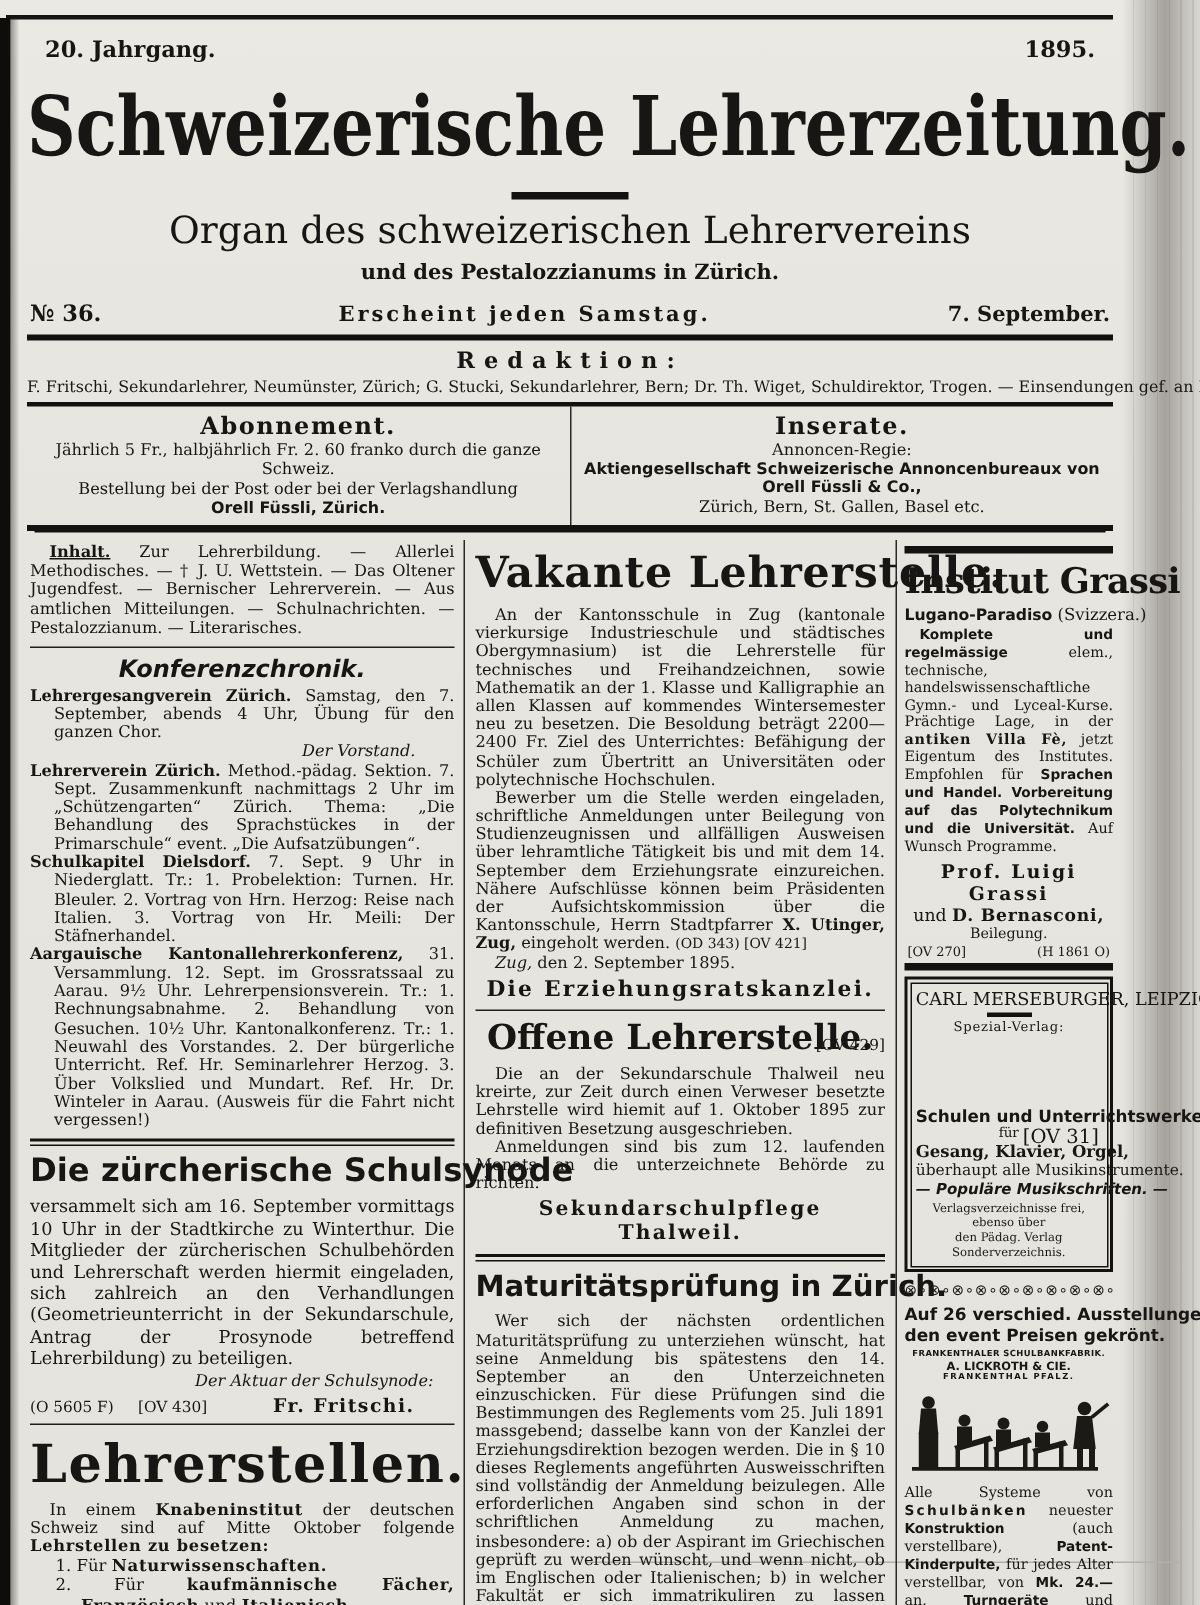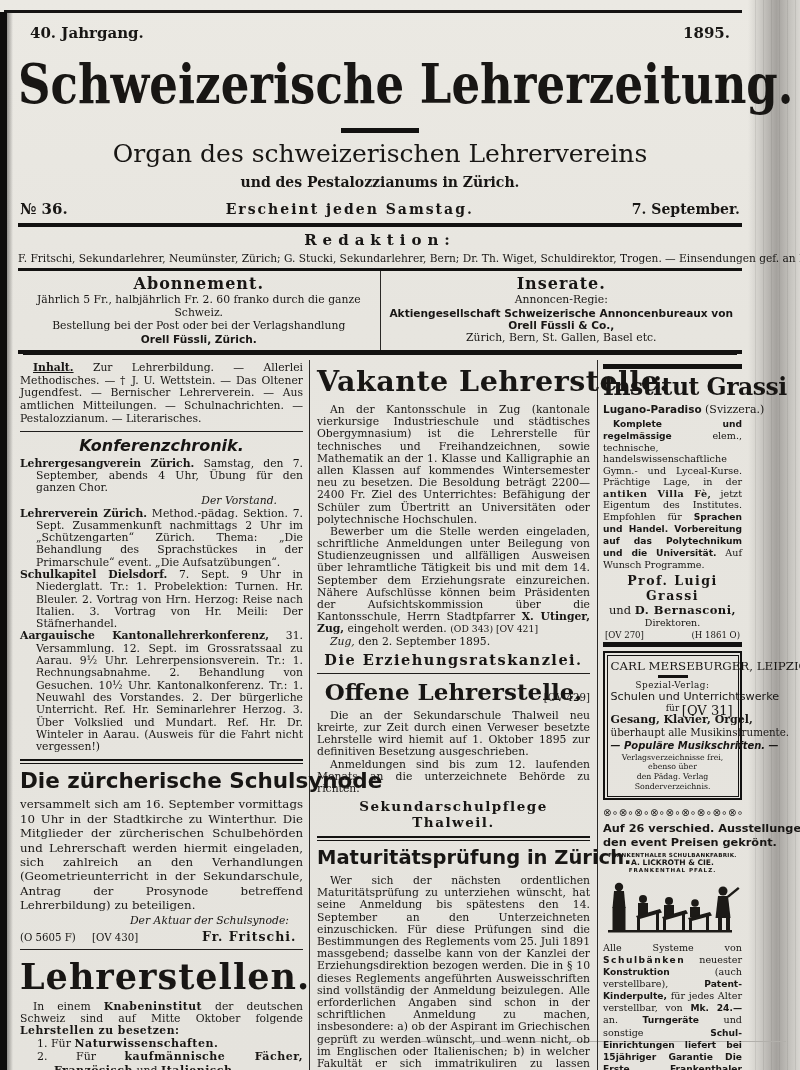--- a/index.html
+++ b/index.html
@@ -64,21 +64,21 @@
   .rule-double{height:2px; border-top:2px solid #131211; border-bottom:1px solid #131211; margin:6px 0 4px 0;}
   .konf-h{text-align:center; font-family:"DejaVu Sans",sans-serif; font-weight:bold; font-size:16px; margin:2px 0 3px 0;font-style:italic;}
   .entry{font-size:10.8px; line-height:1.14; text-align:justify; padding-left:16px; text-indent:-16px;}
   .entry .lead{font-weight:bold;}
   .entry-sig{font-style:italic; text-align:right; padding-right:26px; font-size:10.8px; line-height:1.2;}
   .synode-h{text-align:center; font-family:"DejaVu Sans",sans-serif; font-weight:bold; font-size:21.5px; margin:4px 0 4px 0; white-space:nowrap;}
   .synode-body{font-size:11.8px; line-height:1.22; text-align:justify;}
   .synode-sigrole{font-style:italic; font-size:10.8px; text-align:right; padding-right:14px; margin-top:1px;}
   .refs-row{display:flex; font-size:10.2px; margin-top:2px; align-items:baseline;}
   .refs-row .r1{width:72px;}
-  .refs-row .r2{width:110px;}
+  .refs-row .r2{width:90px;}
   .refs-row .sig-name{font-weight:bold; font-size:12.5px; letter-spacing:1px;}
   .stellen-h{text-align:center; font-weight:bold; font-size:35px; margin:6px 0 4px 0; letter-spacing:1px;}
   .stellen-item{font-size:11px; line-height:1.2; padding-left:34px; text-indent:-17px; text-align:justify;}
 
   
   .vakante-h{text-align:center; font-weight:bold; font-size:28.5px; margin:2px 0 6px 0; letter-spacing:0.5px; white-space:nowrap;}
   .mid-sig{font-weight:bold; text-align:center; font-size:14.5px; letter-spacing:1.5px; margin:3px 0 2px 0;}
   .offene-h{position:relative; text-align:center; font-weight:bold; font-size:23px; margin:4px 0 5px 0;}
   .offene-h .ref{position:absolute; right:0; bottom:2px; font-weight:normal; font-size:10.2px; letter-spacing:0;}
   .matur-h{text-align:center; font-family:"DejaVu Sans",sans-serif; font-weight:bold; font-size:19.5px; margin:5px 0 6px 0; white-space:nowrap;}
@@ -91,21 +91,21 @@
   .grassi-sig1{text-align:center; font-weight:bold; font-size:12.5px; letter-spacing:1.5px; margin-top:3px;}
   .grassi-sig2{text-align:center; font-size:11.5px;}
   .grassi-sig3{text-align:center; font-size:9.5px;}
   .grassi-refs{display:flex; justify-content:space-between; font-size:8.6px; margin-top:2px; padding:0 2px;}
 
   .mers-outer{border:2px solid #131211; padding:1.5px; margin-top:4px;}
   .mers-inner{border:1px solid #131211; padding:3px 3px 4px 3px;}
   .mers-title{text-align:center; font-size:11.8px; letter-spacing:0; white-space:nowrap; border-bottom:none;}
   .mers-bar{width:30px; height:3px; background:#131211; margin:2px auto;}
   .mers-l1{text-align:center; font-size:8.8px; letter-spacing:0.5px;}
-  .mers-l2{text-align:left; font-family:"DejaVu Sans",sans-serif; font-weight:normal; font-size:11.2px; white-space:nowrap;}
+  .mers-l2{text-align:left; font-family:"DejaVu Sans",sans-serif; font-weight:bold; font-size:11.2px; white-space:nowrap;margin-top:48px;}
   .mers-l3{display:flex; justify-content:center; position:relative; font-size:9px;}
   .mers-l3 .ref{position:absolute; right:2px; top:0; font-size:13px;padding-left:14px;}
   .mers-l4{text-align:center; font-weight:bold; font-size:11px; white-space:nowrap;}
   .mers-l5{text-align:center; font-size:10.3px; white-space:nowrap;}
   .mers-l6{text-align:center; font-family:"DejaVu Sans",sans-serif; font-weight:bold; font-style:italic; font-size:10px; margin-top:2px; white-space:nowrap;}
   .mers-tiny{text-align:center; font-size:7.8px; line-height:1.25; margin-top:2px;}
 
   .ornament{font-family:"DejaVu Sans",sans-serif; font-size:10px; letter-spacing:0.5px; text-align:center;
         white-space:nowrap; overflow:hidden; margin:7px 0 4px 0; color:#1c1a18;}
   .lick-intro{text-align:center; font-family:"DejaVu Sans",sans-serif; font-weight:bold; font-size:11.3px; line-height:1.2; white-space:nowrap;}
@@ -132,21 +132,21 @@
   <div class="scan-right"></div>
   <div class="scan-right-streaks"></div>
   <div class="scan-left"></div>
   <div class="scan-left-soft"></div>
   <div class="scan-bottomline"></div>
 
   <div class="content">
 
     <header>
       <div class="topline">
-        <span>40. Jahrgang.</span>
+        <span>20. Jahrgang.</span>
         <span>1895.</span>
       </div>
       <div class="title">
         <span>Schweizerische Lehrerzeitung.</span>
       </div>
       <div class="title-divider"></div>
       <div class="organ1">Organ des schweizerischen Lehrervereins</div>
       <div class="organ2">und des Pestalozzianums in Zürich.</div>
       <div class="issue-row">
         <span class="issue-no">№ 36.</span>
@@ -241,21 +241,21 @@
 
       </div>
 
       <div class="col col-right">
         <div class="bar"></div>
         <h2 class="grassi-h">Institut Grassi</h2>
         <div class="grassi-place"><span class="part-sans">Lugano-Paradiso</span><span class="part-serif"> (Svizzera.)</span></div>
         <p class="grassi-body"><span class="part-sans">Komplete und regelmässige</span><span class="part-serif"> elem., technische, handelswissenschaftliche Gymn.- und Lyceal-Kurse. Prächtige Lage, in der </span><span class="part-boldsp">antiken Villa Fè,</span><span class="part-serif"> jetzt Eigentum des Institutes. Empfohlen für </span><span class="part-sans">Sprachen und Handel. Vorbereitung auf das Polytechnikum und die Universität.</span><span class="part-serif"> Auf Wunsch Programme.</span></p>
         <div class="grassi-sig1">Prof. Luigi Grassi</div>
         <div class="grassi-sig2"><span class="part-serif">und </span><span class="part-boldsp">D. Bernasconi,</span></div>
-        <div class="grassi-sig3">Direktoren.</div>
+        <div class="grassi-sig3">Beilegung.</div>
         <div class="grassi-refs">
           <span>[OV 270]</span>
           <span>(H 1861 O)</span>
         </div>
         <div class="bar"></div>
 
         <div class="mers-outer">
           <div class="mers-inner">
             <div class="mers-title">CARL MERSEBURGER, LEIPZIG</div>
             <div class="mers-bar"></div>

